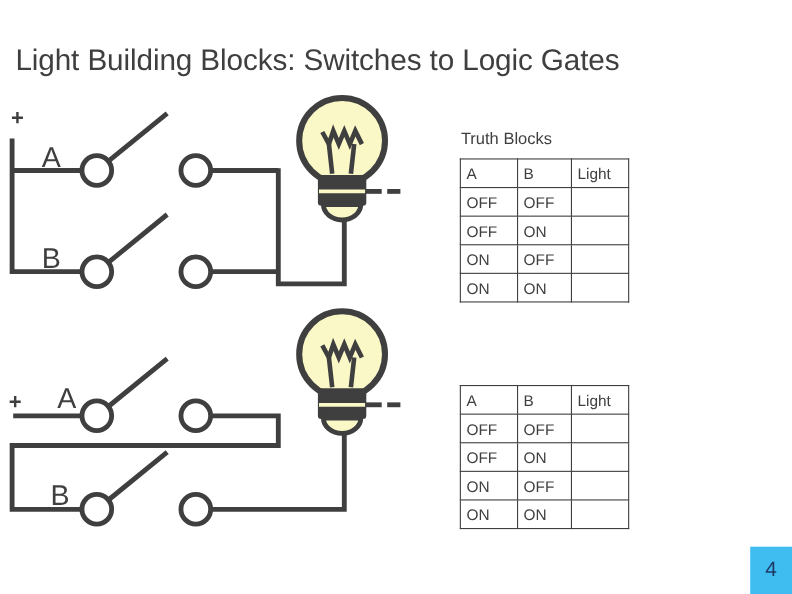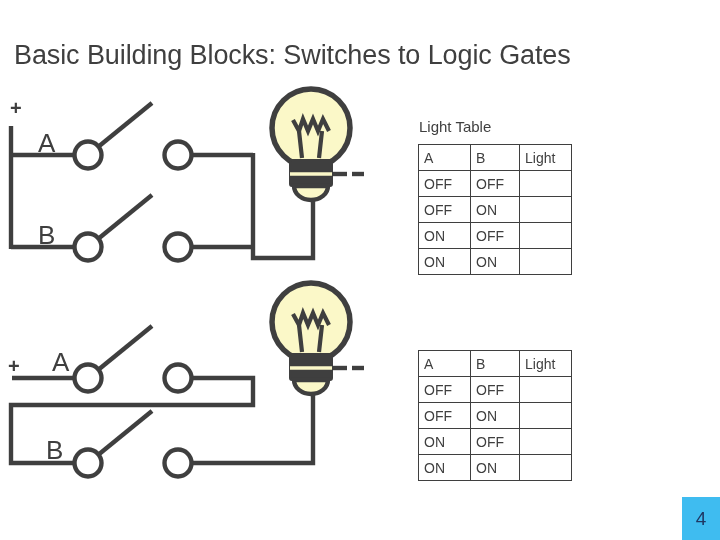--- a/index.html
+++ b/index.html
@@ -146,21 +146,21 @@
     font-size: 19px;
     line-height: 19px;
     color: #1f3864;
   }
 </style>
 </head>
 <body>
 
 <div id="slide">
 
-  <h1 id="slide-title">Basic Building Blocks: Switches to Logic Gates</h1>
+  <h1 id="slide-title">Light Building Blocks: Switches to Logic Gates</h1>
 
   <svg class="circuit-svg" viewBox="0 0 720 540" xmlns="http://www.w3.org/2000/svg">
 
     <path class="wire" d="M 11 126 L 11 249"></path>
     <path class="wire" d="M 11 155 L 74 155"></path>
     <path class="wire" d="M 11 247 L 74 247"></path>
 
     <path class="wire" d="M 192 155 L 253 155"></path>
 
     <path class="wire" d="M 192 247 L 253 247"></path>
@@ -216,21 +216,21 @@
       <path class="bulb-tip" d="M 294 380 L 328 380 A 17 14 0 0 1 294 380 Z"></path>
       <path class="wire" d="M 332 368 L 347 368"></path>
       <path class="term-dash" d="M 352 368 L 364 368"></path>
     </g>
   </svg>
 
   <div class="polarity" style="left:8px; top:356px;">+</div>
   <div class="node-label" style="left:52px; top:349px;">A</div>
   <div class="node-label" style="left:46px; top:437px;">B</div>
 
-  <div class="table-caption" style="left:419px; top:118px;">Light Table</div>
+  <div class="table-caption" style="left:419px; top:118px;">Truth Blocks</div>
 
   <table class="truth-table" id="truth-table-parallel" style="left:418px; top:144px;">
     <colgroup>
         <col class="c-a">
         <col class="c-b">
         <col class="c-l">
       </colgroup>
     <tbody>
       <tr>
         <td>A</td>

